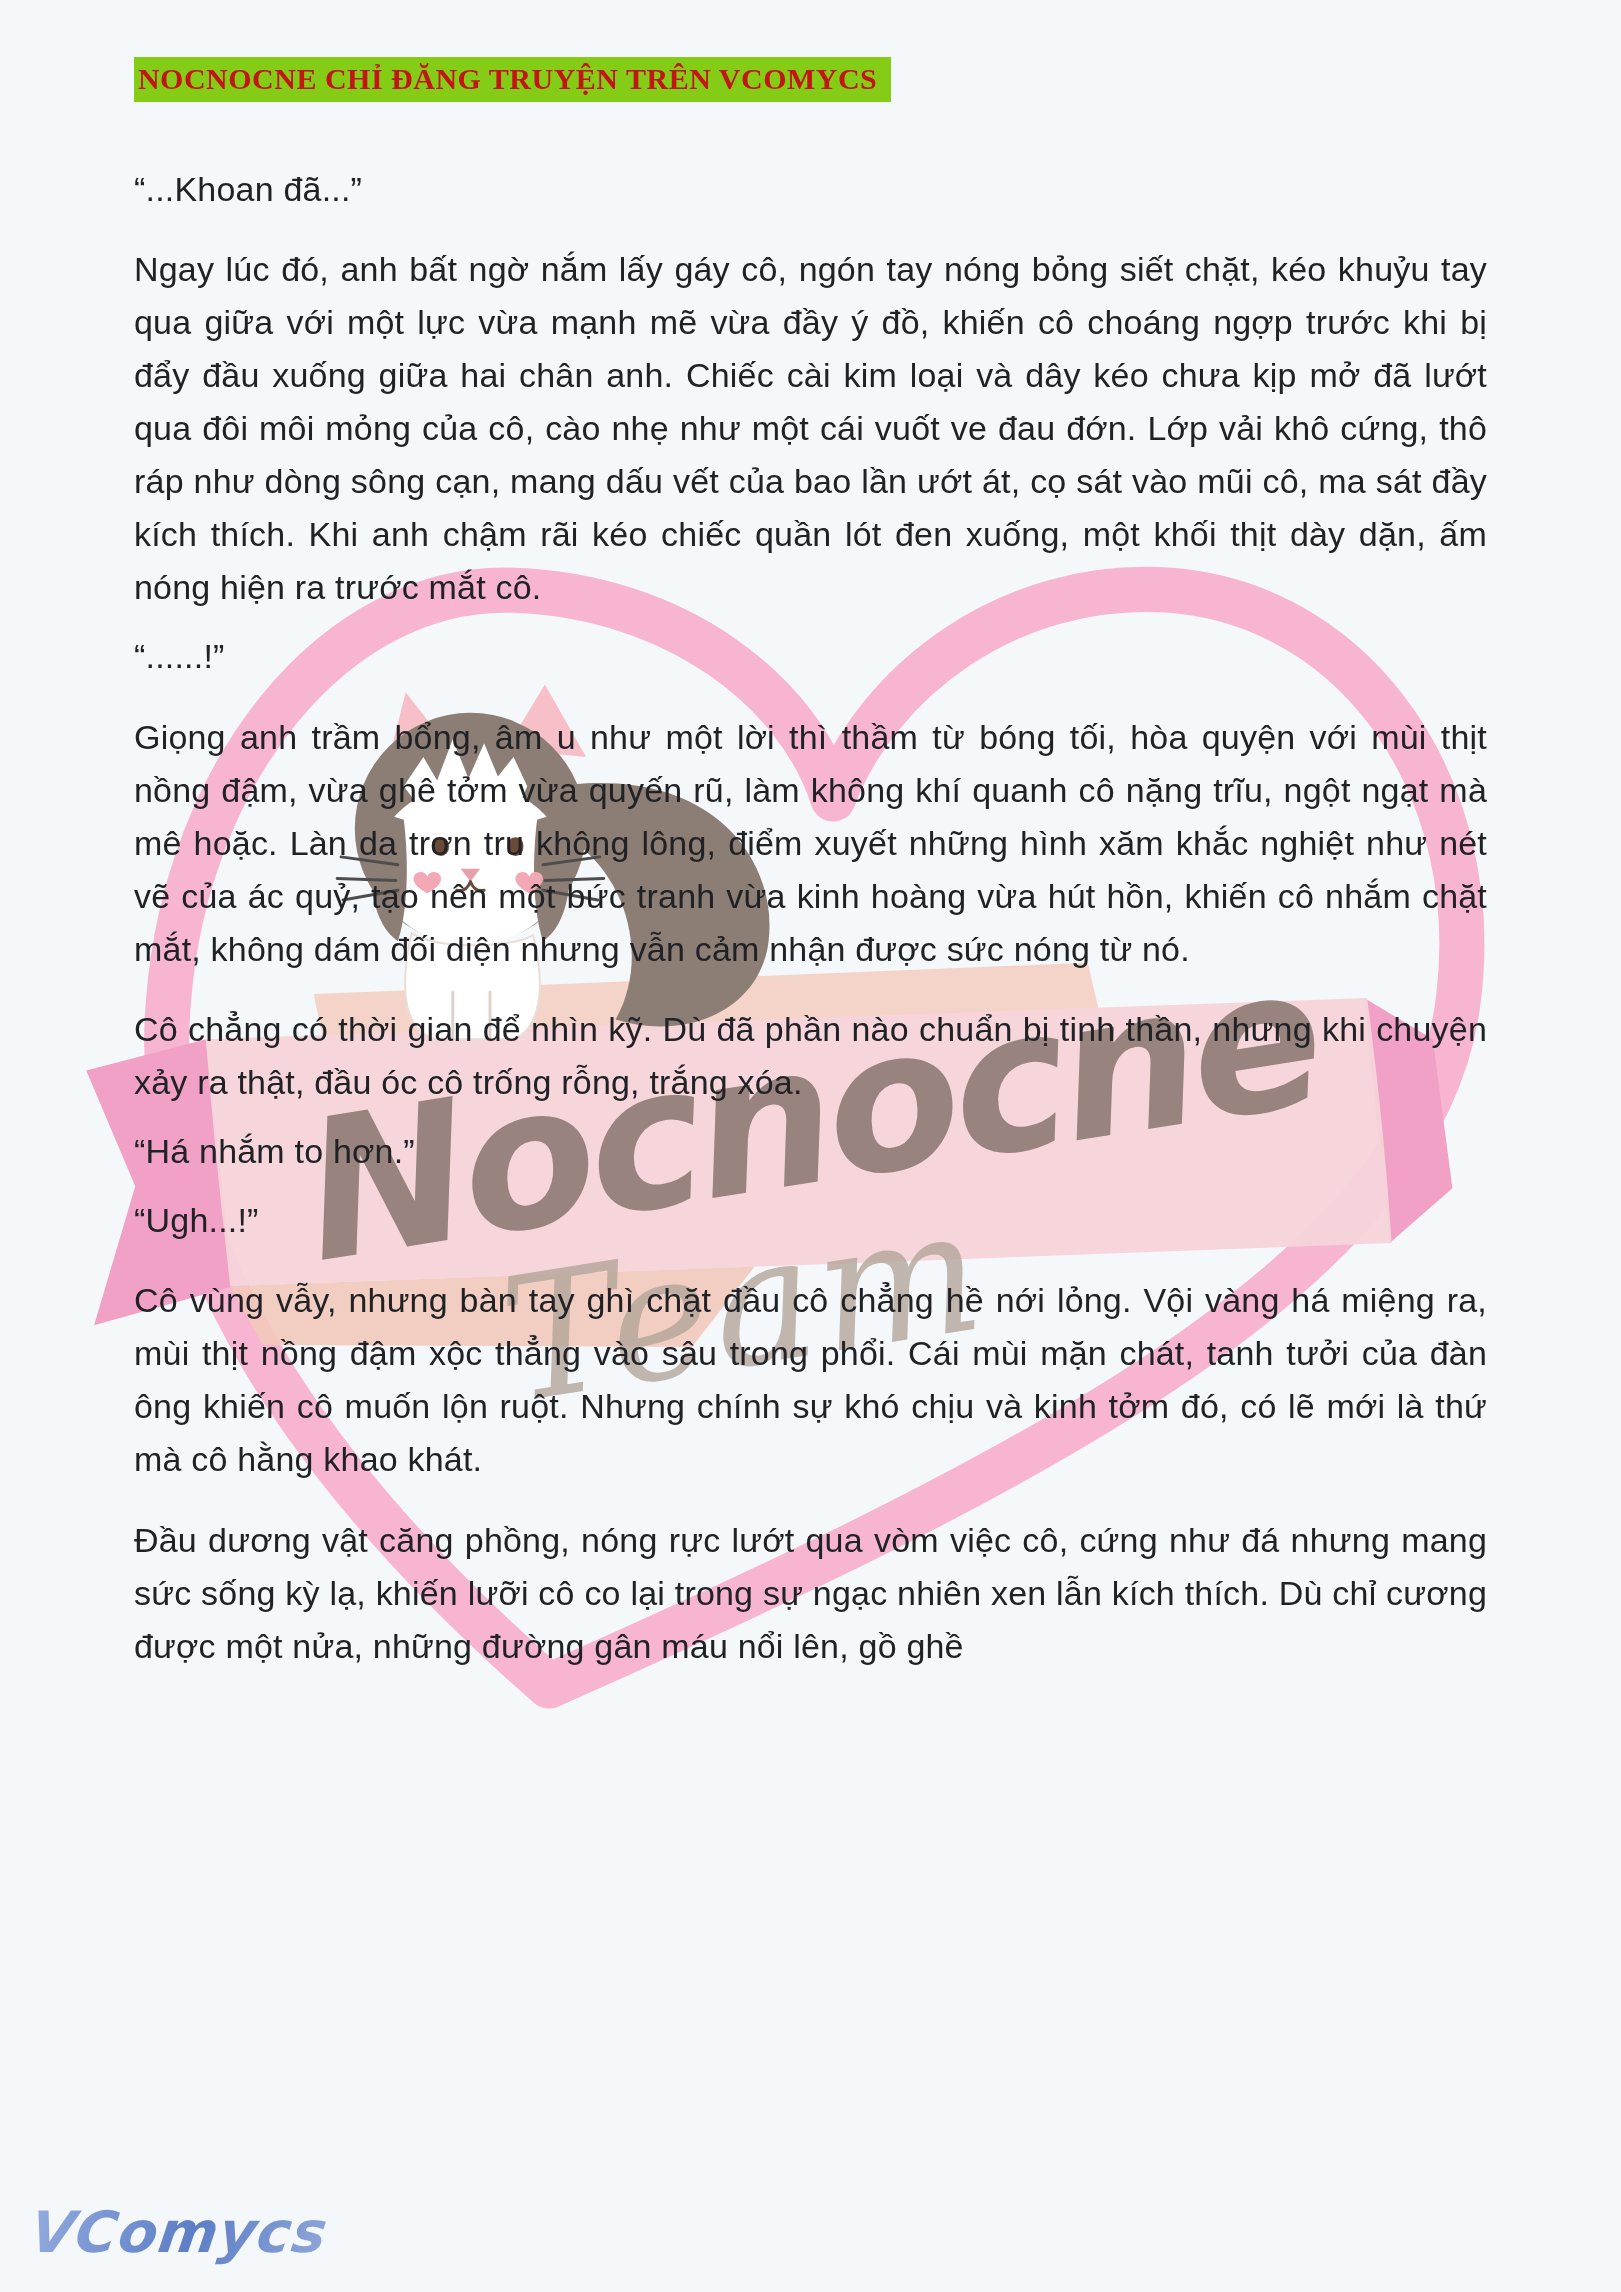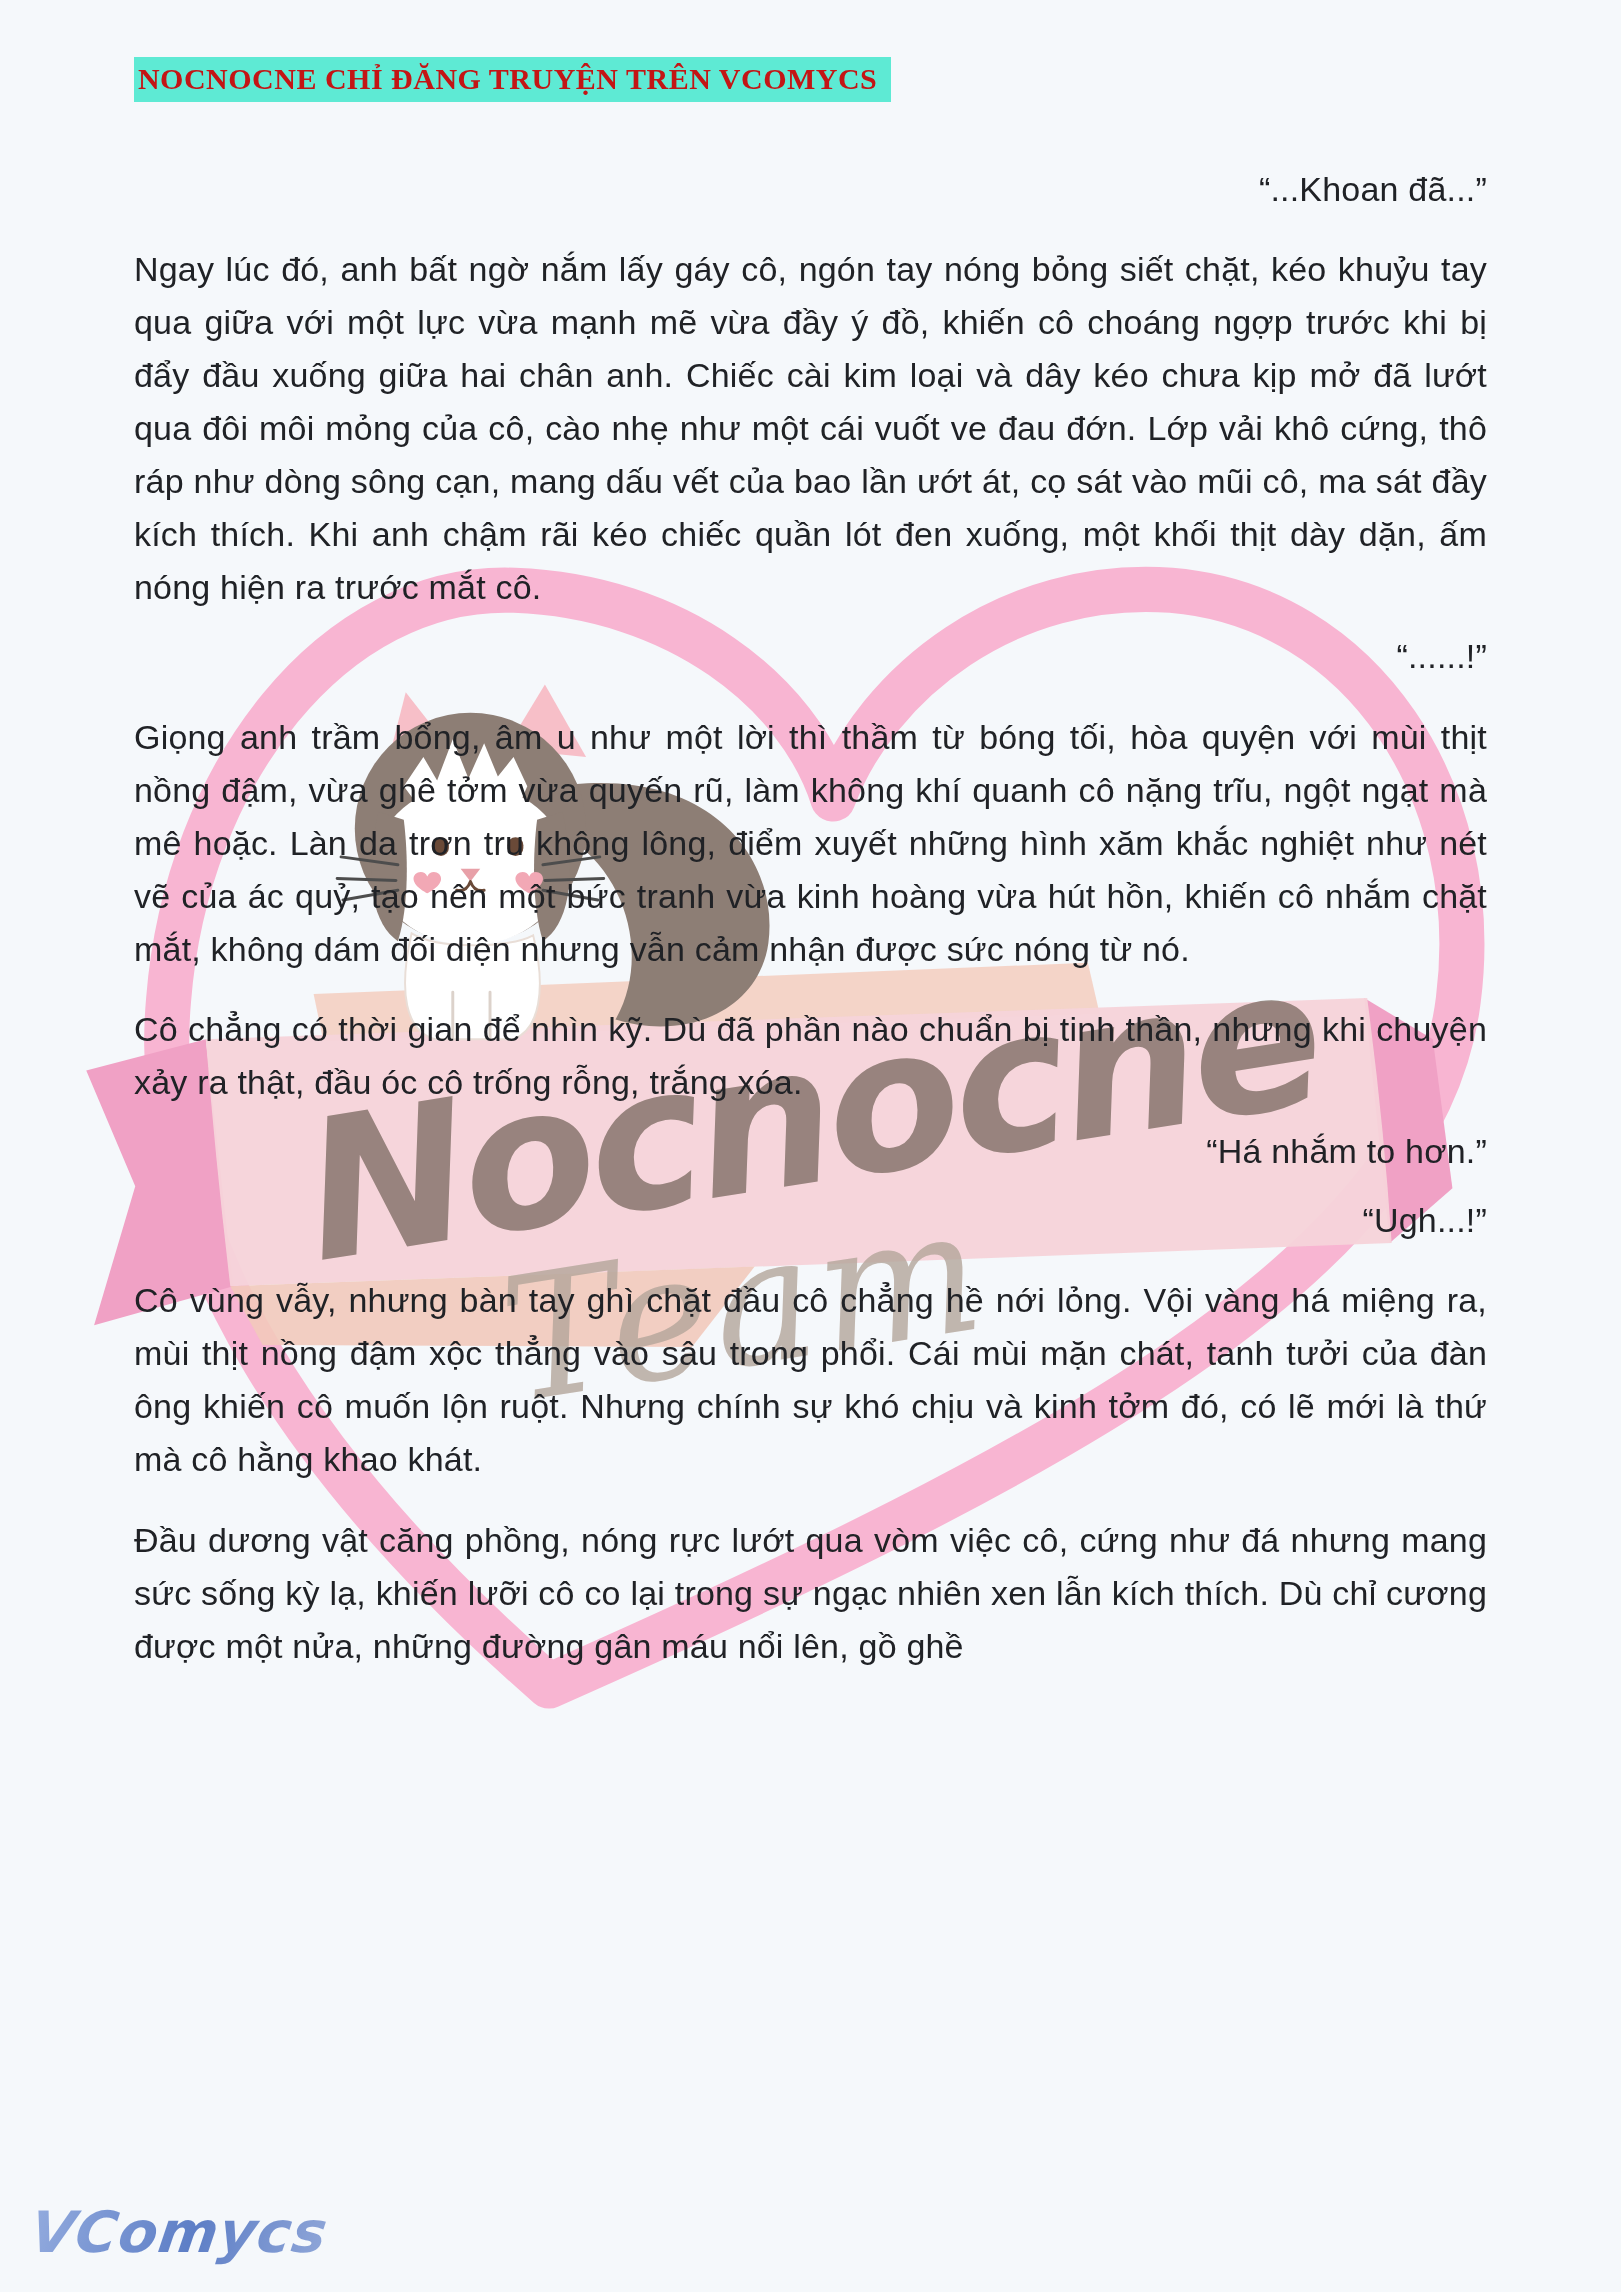--- a/index.html
+++ b/index.html
@@ -25,33 +25,33 @@
     position:absolute;z-index:1;
     left:134px;right:134px;top:57px;
   }
   .header-line{margin:0 0 61px 0;}
   .page-title{
     display:inline-block;
     font-family:"Liberation Serif","DejaVu Serif",serif;
     font-weight:bold;
     font-size:30px;line-height:39px;
     color:#c31515;
-    background:#5eead4;
+    background:#84cc16;
     padding:2px 13.7px 3.9px 3.9px;
     letter-spacing:0.5px;
   }
   .content p{
     margin:27.4px 0 0 0;
     font-size:34px;
     line-height:53px;
     color:#202226;
     text-align:justify;
     letter-spacing:0.2px;
   }
-  .content p.dlg{text-align:right;margin-top:16px;}
+  .content p.dlg{text-align:left;margin-top:16px;}
   .logo{
     position:absolute;z-index:2;
     left:31px;top:2199px;
     font-family:"DejaVu Sans",sans-serif;
     font-weight:bold;font-style:italic;
     font-size:57px;letter-spacing:1px;
     transform:skewX(-8deg);
     color:#6d8ccc;
     background:linear-gradient(100deg,#93abde 0%,#5d7ec6 55%,#8fa6d8 100%);
     -webkit-background-clip:text;

